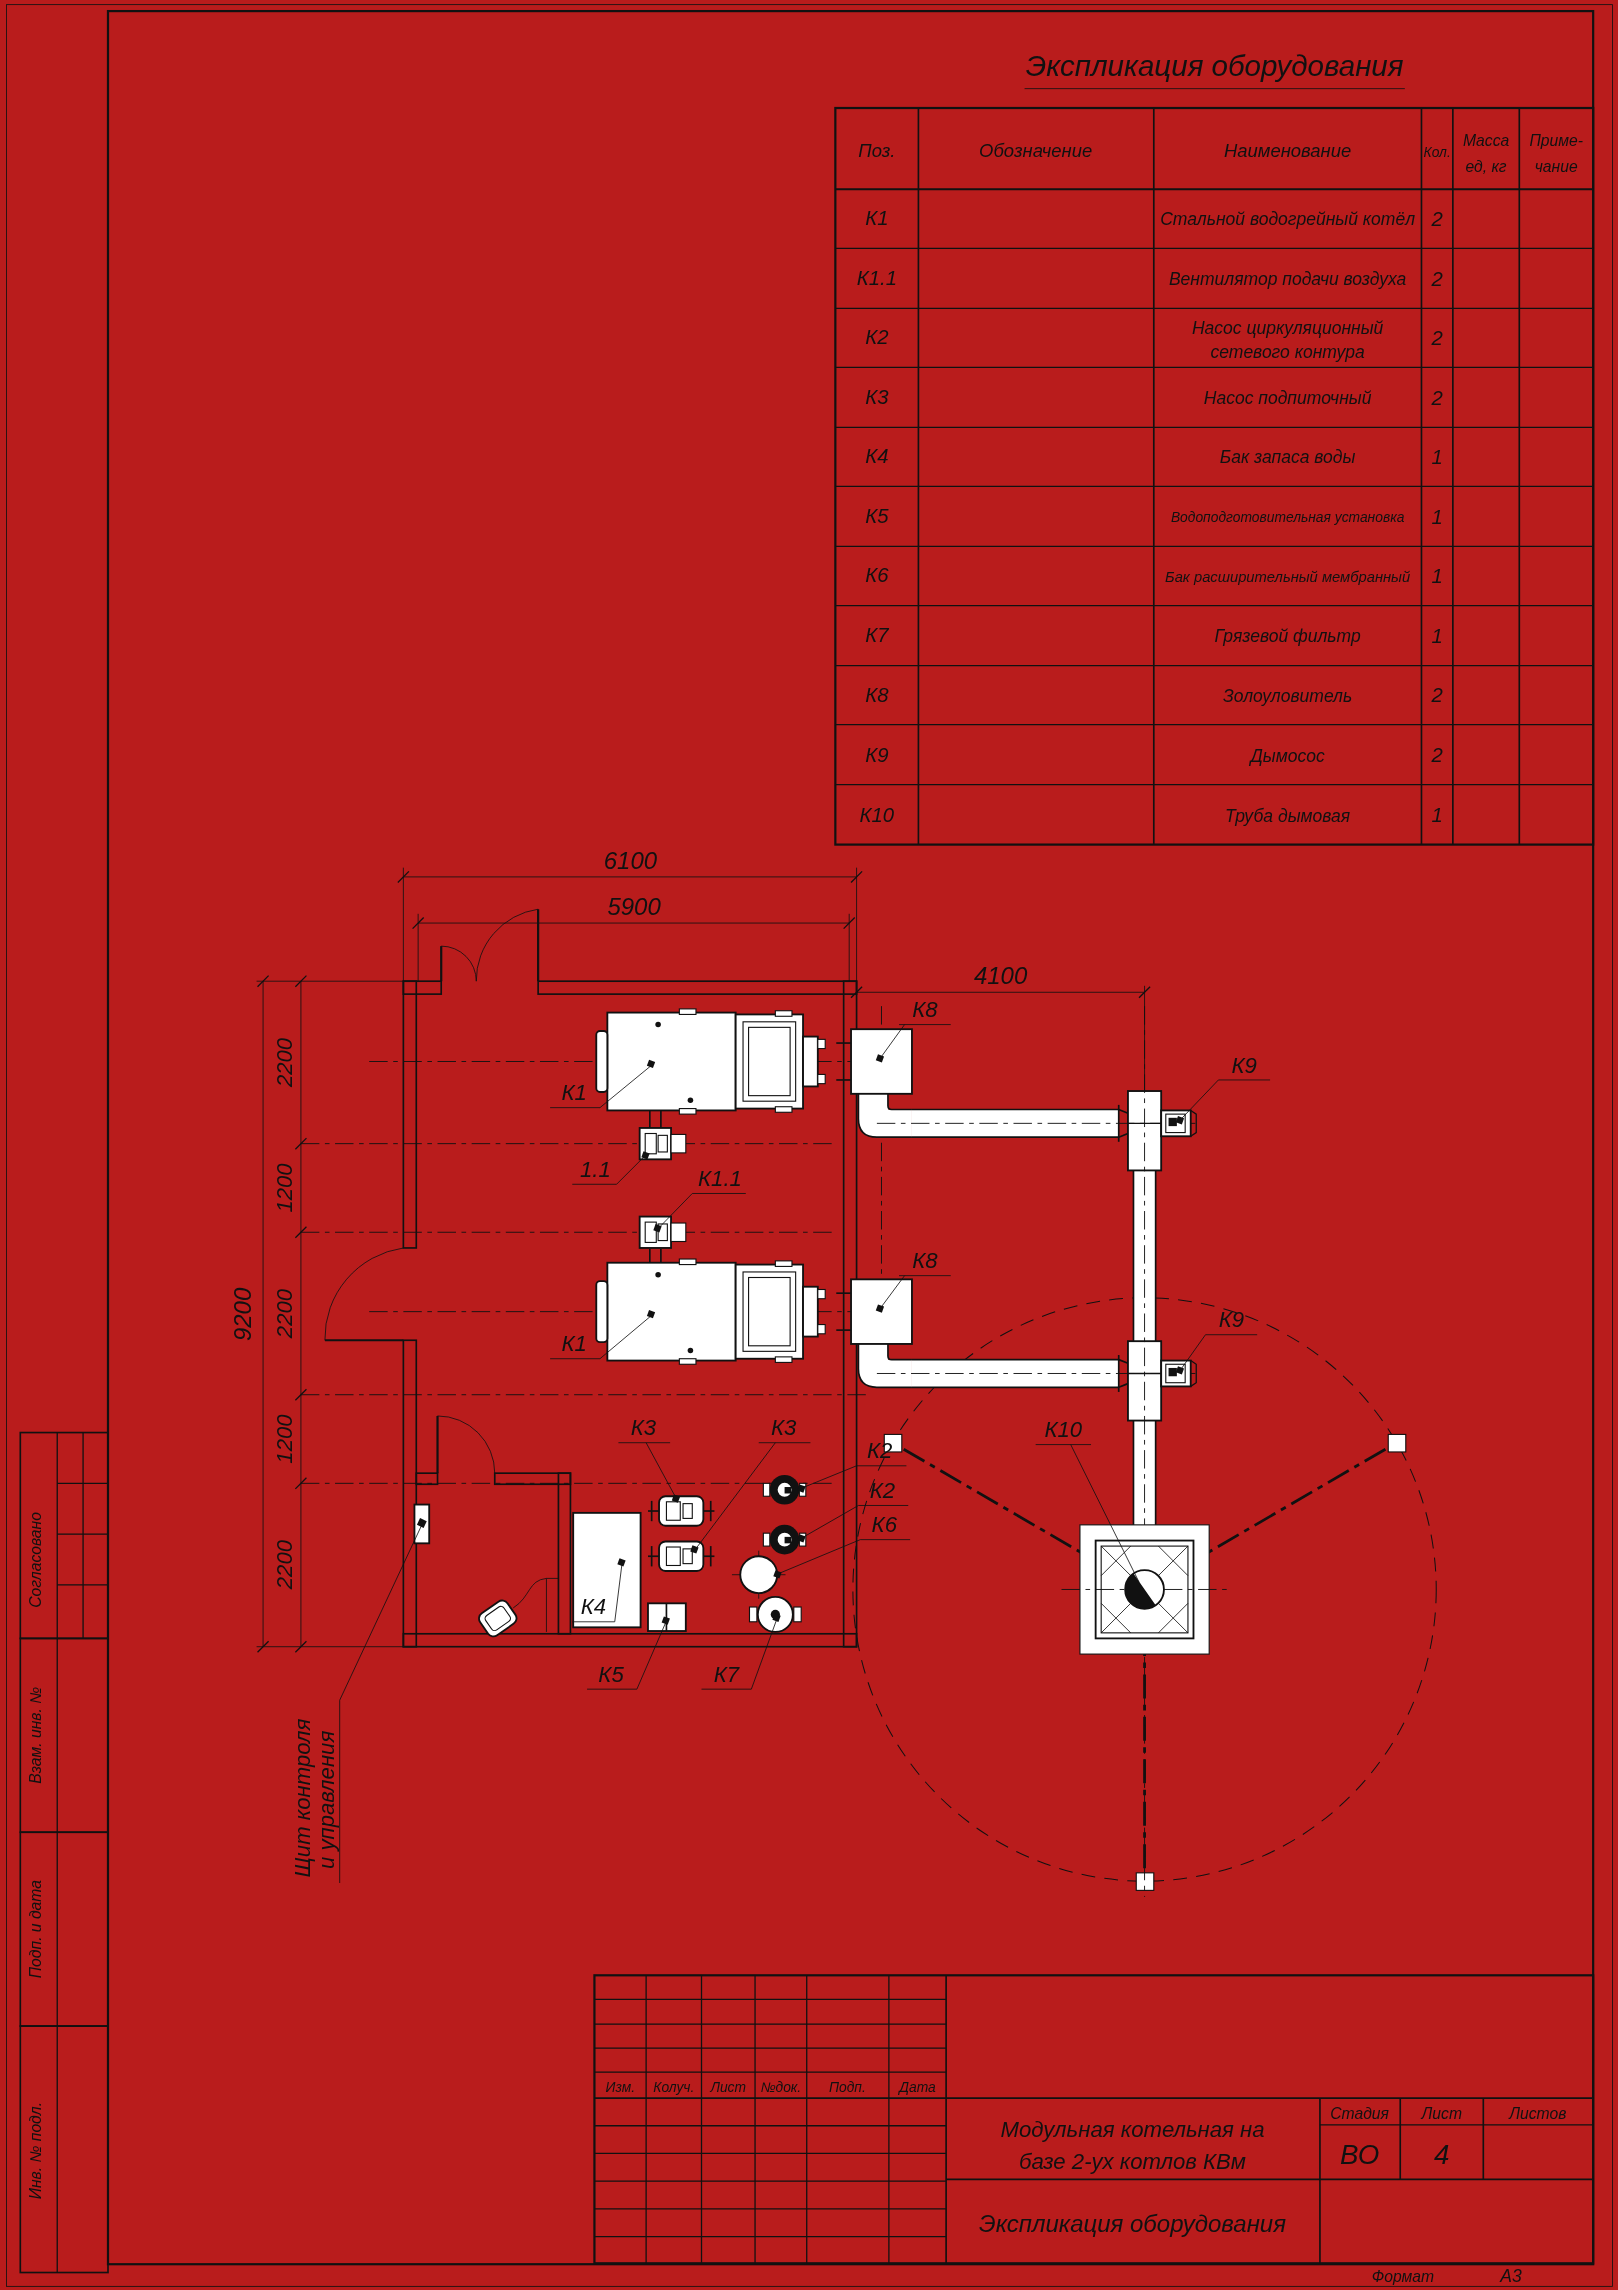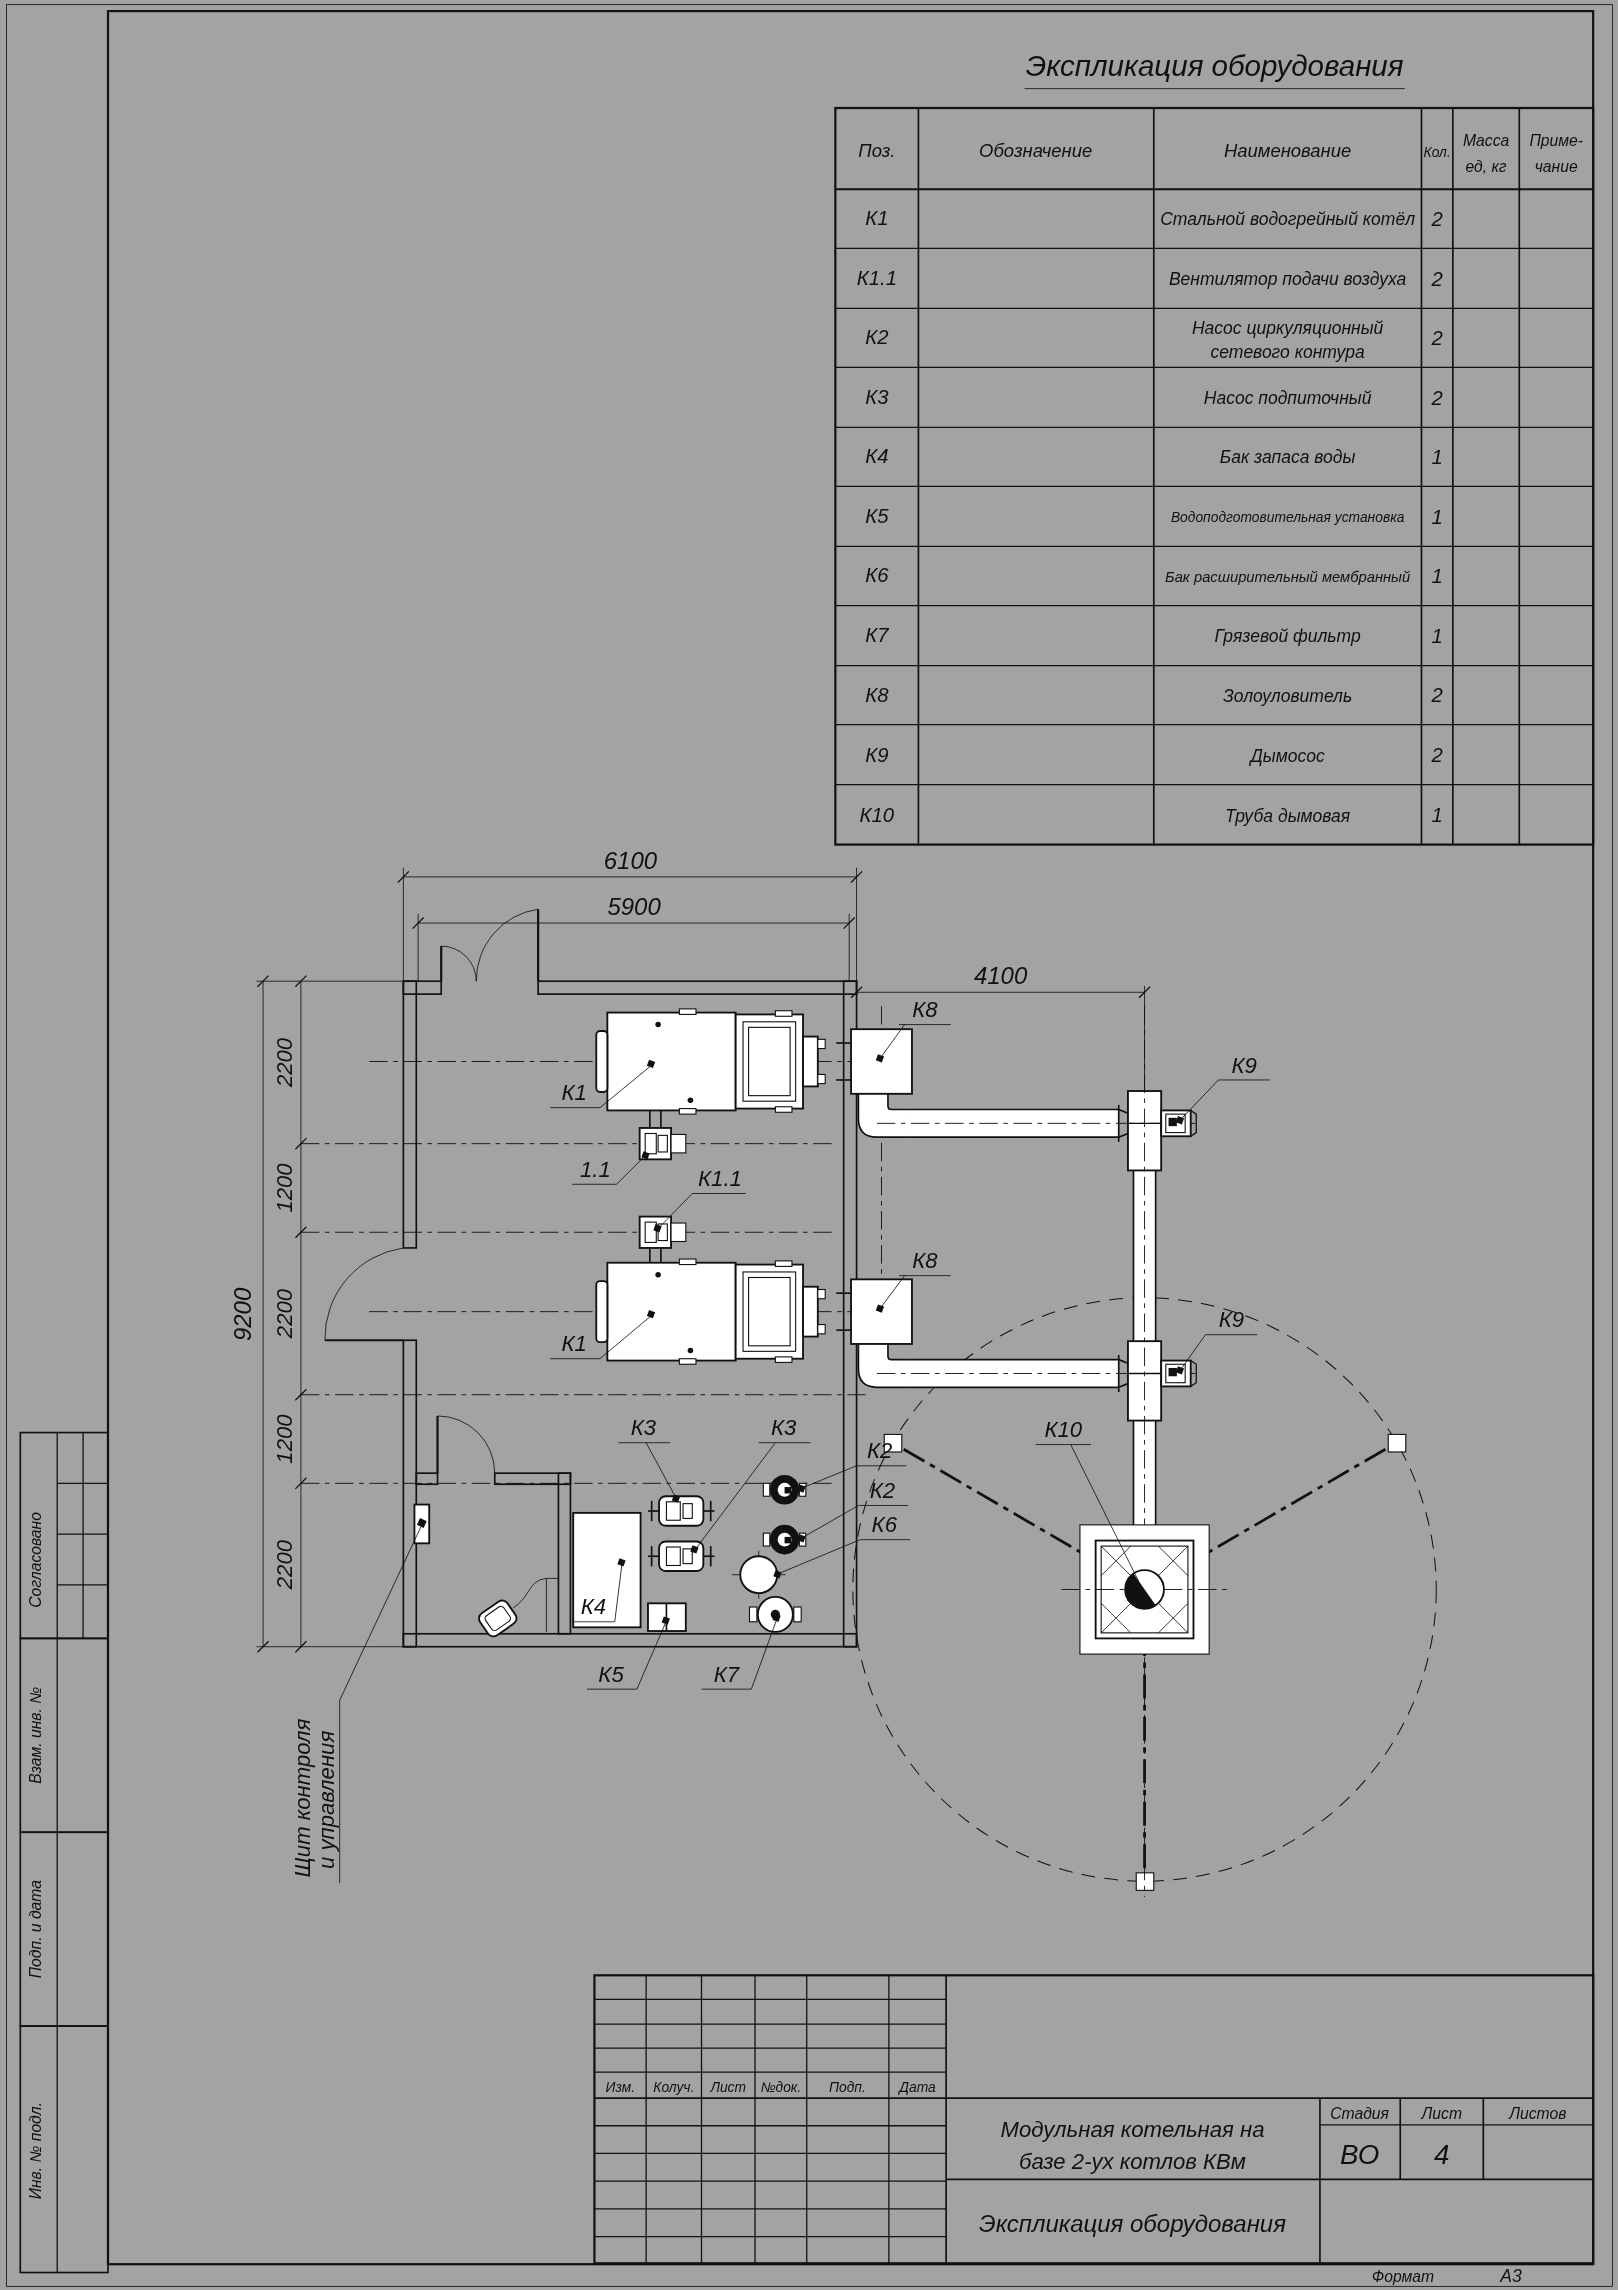--- a/index.html
+++ b/index.html
@@ -1,16 +1,16 @@
 <!DOCTYPE html>
 <html style="font-size:14.8px"><head>
 <meta charset="utf-8">
 <style>
   html,body{margin:0;padding:0;background:#888;}
-  #sheet{width:1619px;height:2291px;background:#a3a3a3;position:relative;margin:0 auto;
+  #sheet{width:1619px;height:2291px;background:#b91c1c;position:relative;margin:0 auto;
          font-family:"Liberation Sans",sans-serif;}
   svg{position:absolute;left:0;top:0;}
   svg text{font-family:"Liberation Sans",sans-serif;font-style:italic;fill:#111;}
   .ln{stroke:#111;fill:none;stroke-width:1.4;}
   .thk{stroke:#111;fill:none;stroke-width:2.4;}
   .med{stroke:#111;fill:none;stroke-width:1.8;}
   .thn{stroke:#111;fill:none;stroke-width:0.9;}
   .axis{stroke:#111;fill:none;stroke-width:1;stroke-dasharray:20 6 5 6;}
   .dshc{stroke:#111;fill:none;stroke-width:1.1;stroke-dasharray:15 10;}
   .guy{stroke:#111;fill:none;stroke-width:3;stroke-dasharray:26 7 6 7;}

